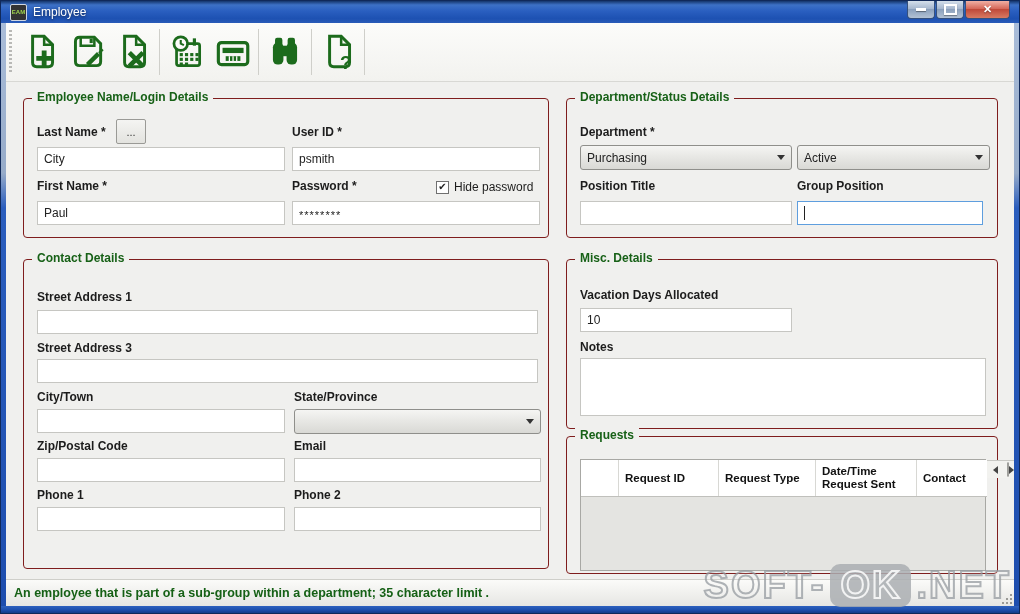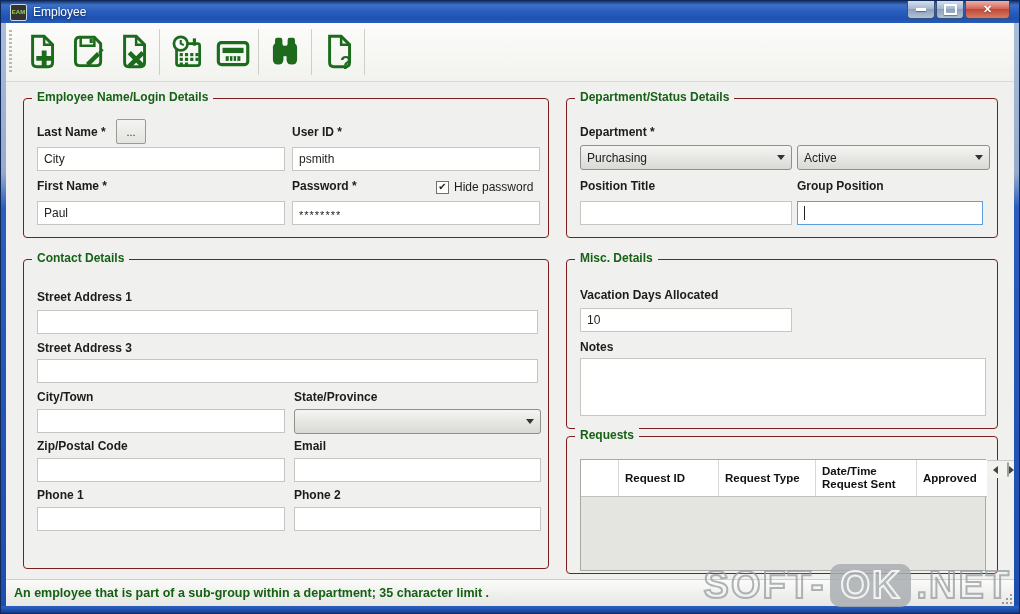--- a/index.html
+++ b/index.html
@@ -277,21 +277,21 @@
   </div>
 
   <div class="groupbox" style="left:565px;top:435px;width:432px;height:138px;">
     <span class="gb-title">Requests</span>
     <div class="grid">
       <div class="grid-header">
         <div class="grid-hcell" style="width:38px;"></div>
         <div class="grid-hcell" style="width:100px;">Request ID</div>
         <div class="grid-hcell" style="width:97px;">Request Type</div>
         <div class="grid-hcell" style="width:101px;">Date/Time Request Sent</div>
-        <div class="grid-hcell" style="width:70px;border-right:none;">Approved</div>
+        <div class="grid-hcell" style="width:70px;border-right:none;">Contact</div>
       </div>
       <div class="grid-body"></div>
       <div class="grid-scrollbar">
         <div class="sb-arrow">
             <span class="tri-left"></span>
           </div>
         <div class="sb-track">
           <div class="sb-thumb">
               <span class="sb-grip"></span>
             </div>

